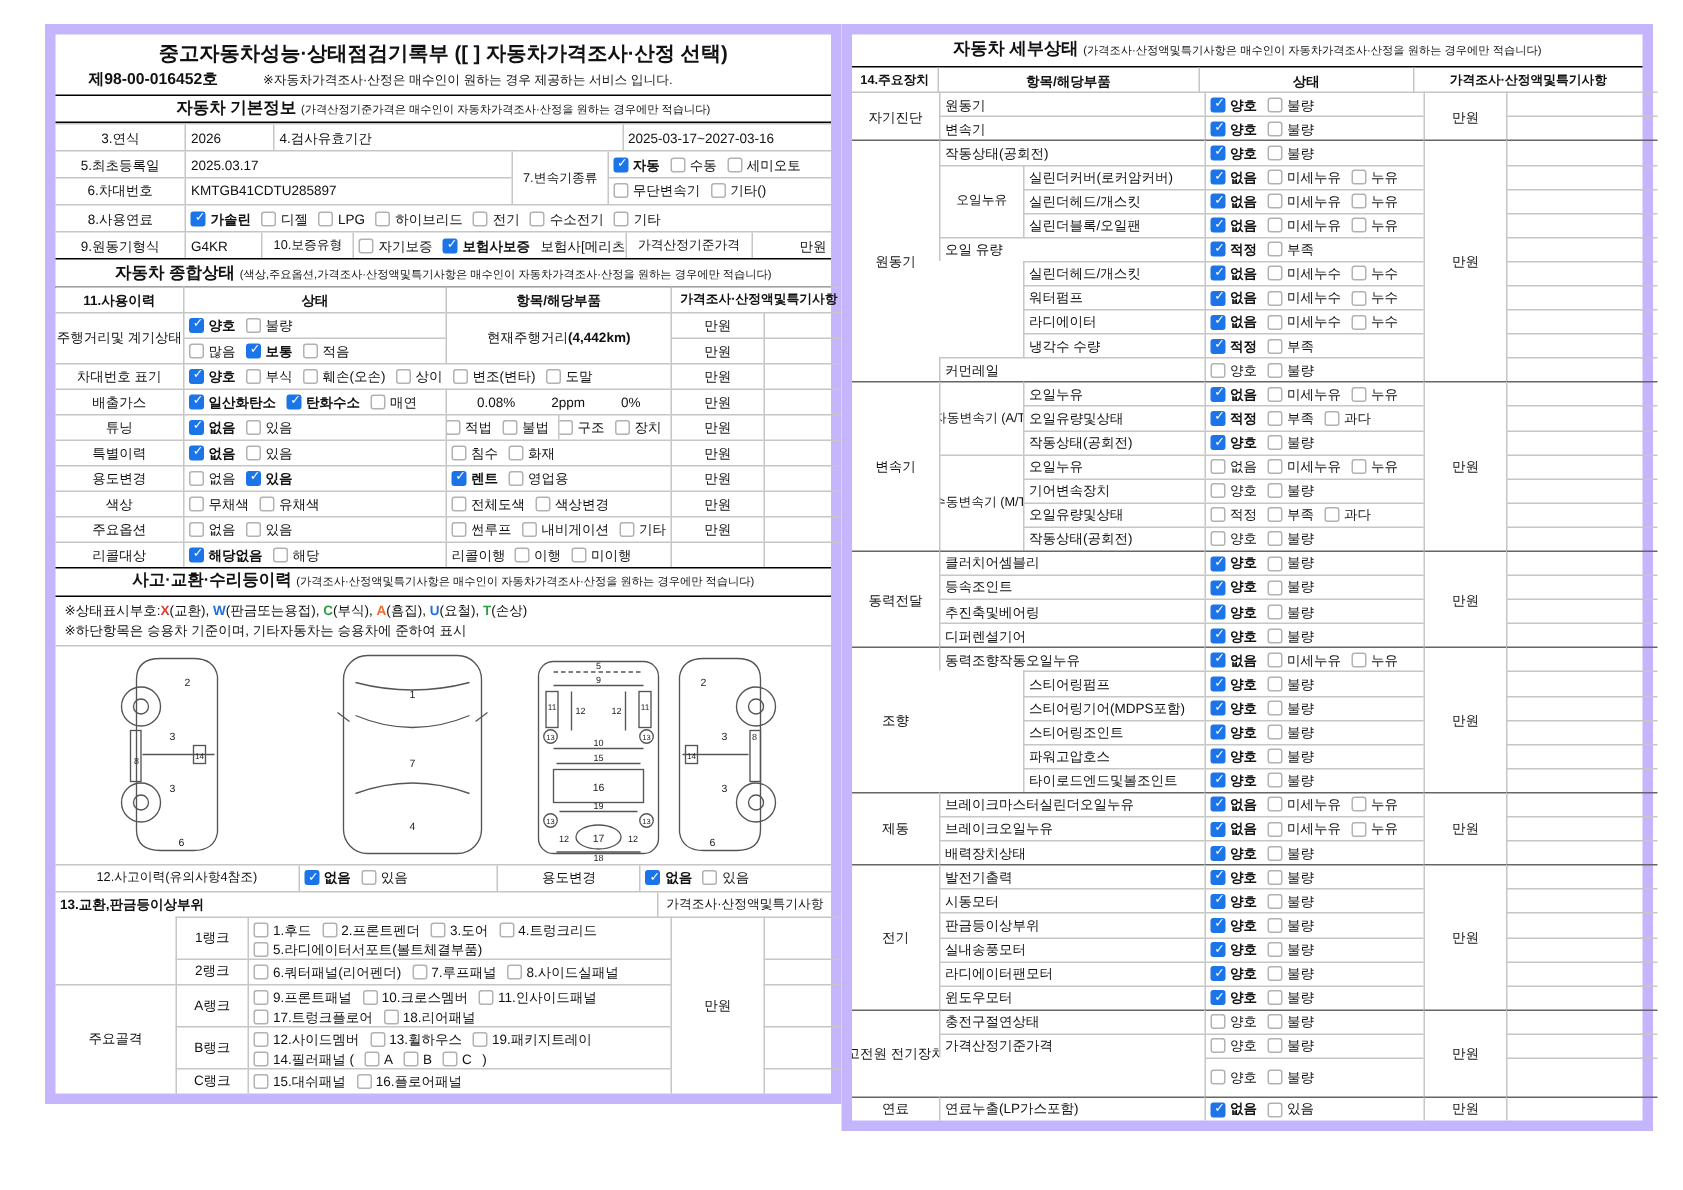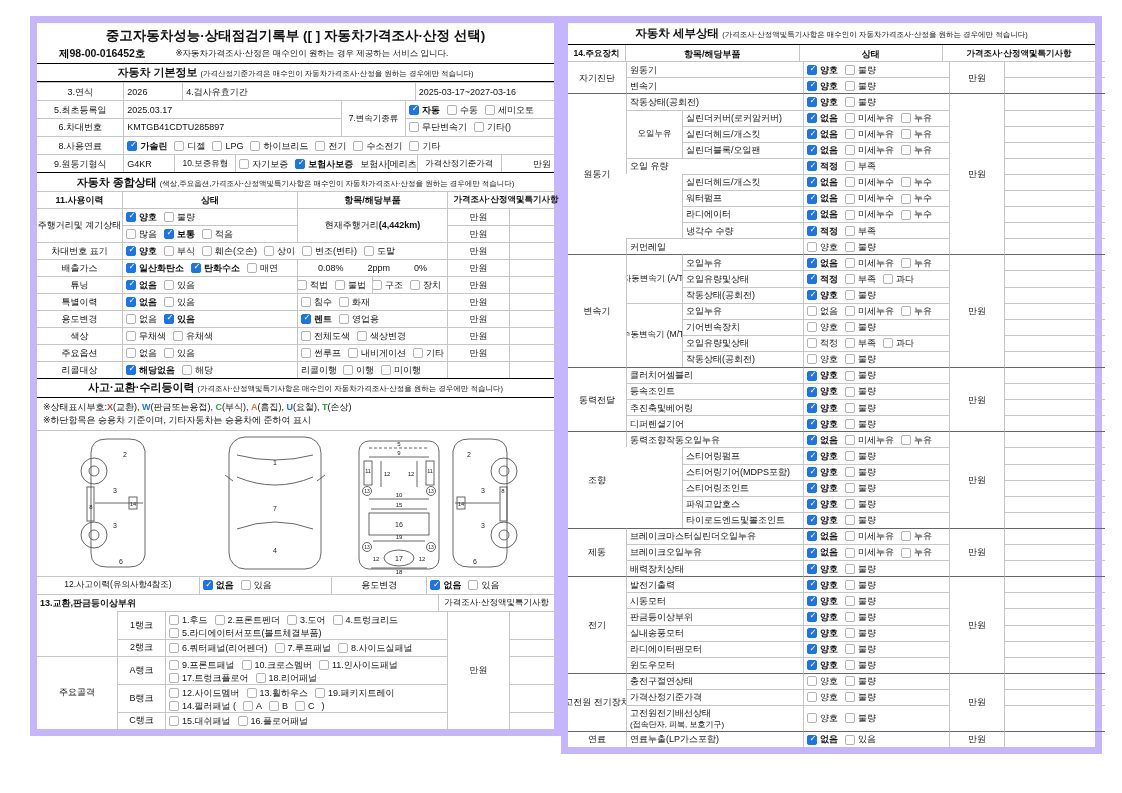--- a/index.html
+++ b/index.html
@@ -1417,21 +1417,20 @@
           <span class="opt">
             <span class="box"></span>
             <span class="lb">양호</span>
           </span>
           <span class="opt">
             <span class="box"></span>
             <span class="lb">불량</span>
           </span>
         </div>
         <div class="gc " style="grid-column:6;grid-row:40"></div>
-        <div class="gc two" style="grid-column:2 / span 2;grid-row:41"><span class="">고전원전기배선상태</span><br><span class="sm">(접속단자, 피복, 보호기구)</span></div>
         <div class="gc " style="grid-column:4;grid-row:41">
           <span class="opt">
             <span class="box"></span>
             <span class="lb">양호</span>
           </span>
           <span class="opt">
             <span class="box"></span>
             <span class="lb">불량</span>
           </span>
         </div>

